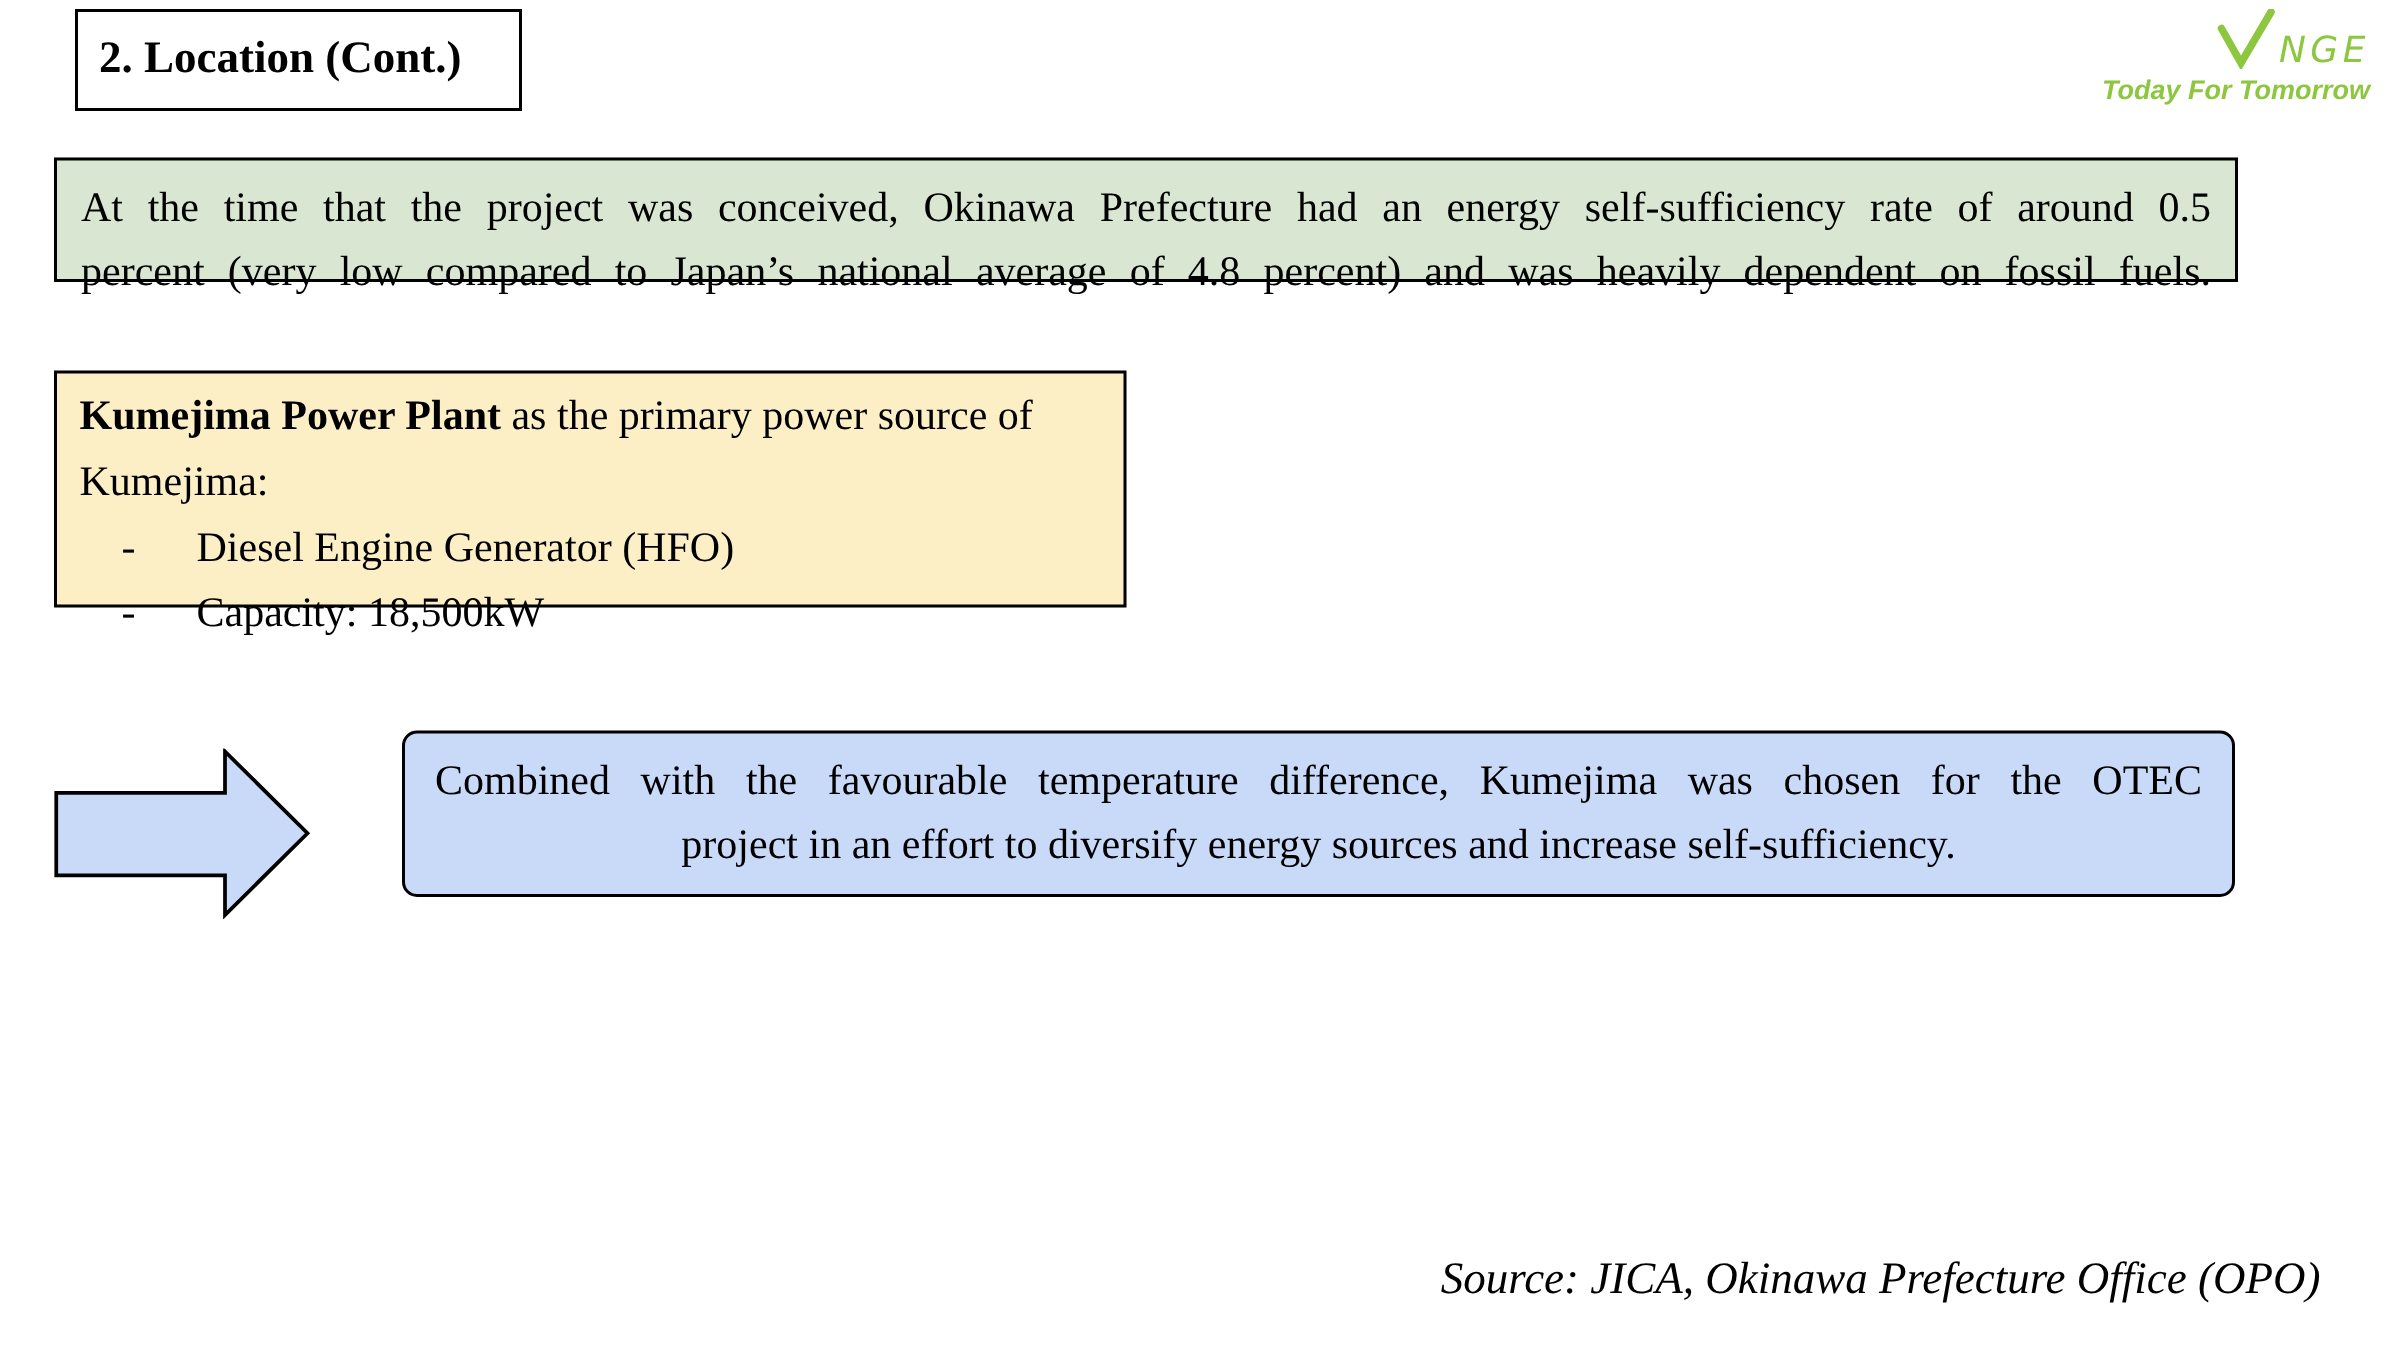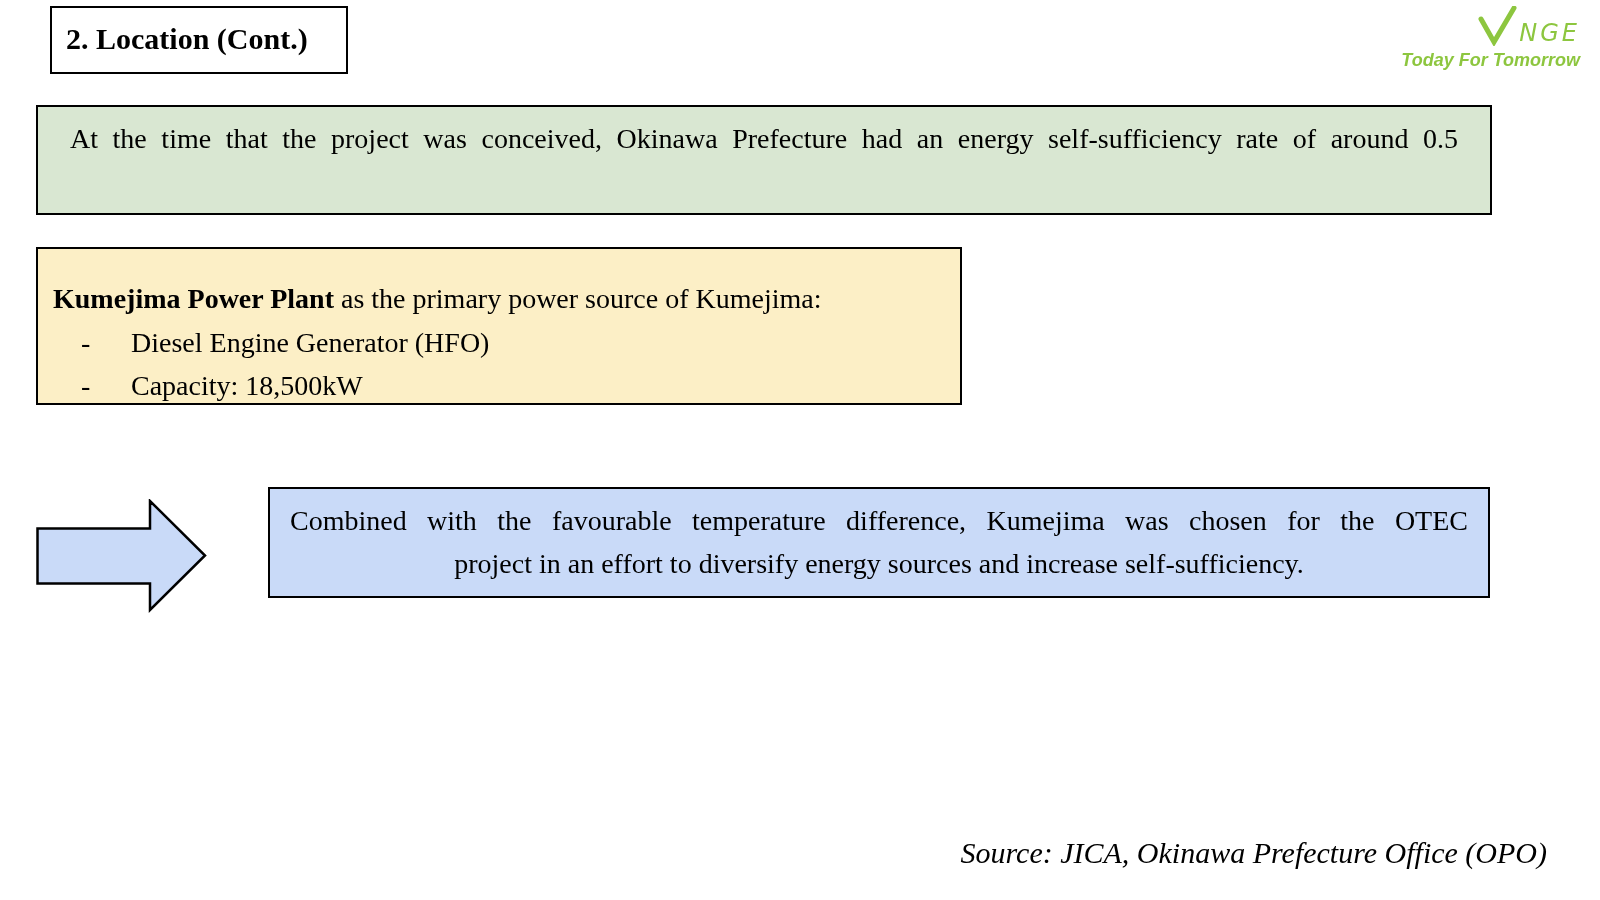--- a/index.html
+++ b/index.html
@@ -24,24 +24,24 @@
     font-family: "DejaVu Sans", sans-serif; font-style: italic;
     font-size: 24px; letter-spacing: 3px; line-height: 26px; font-weight: 500;
   }
   .logo-tagline {
     font-family: Liberation Sans, sans-serif; font-style: italic; font-weight: bold;
     font-size: 18px; margin-top: 4px; white-space: nowrap;
   }
 
   .text-box { position: absolute; border: 2px solid #000; font-size: 28px; }
 
-  .green-box { left: 36px; top: 105px; width: 1456px; height: 110px; padding: 10px 32px; }
+  .green-box { left: 36px; top: 105px; width: 1456px; height: 83px; padding: 10px 16px; }
   .green-box .line { line-height: 43px; text-align: justify; text-align-last: justify; }
 
-  .yellow-box { left: 36px; top: 247px; width: 926px; height: 158px; padding: 28px 15px; }
+  .yellow-box { left: 36px; top: 247px; width: 715px; height: 158px; padding: 7px 15px; }
   .yellow-box .heading { line-height: 44px; }
   .yellow-box .heading .bold { font-weight: bold; }
   .bullet-row { display: flex; line-height: 43px; }
   .bullet-marker { width: 50px; margin-left: 28px; }
 
   .blue-box { left: 268px; top: 487px; width: 1222px; height: 111px; padding: 10px 20px; }
   .blue-box .line-justify { line-height: 43px; text-align: justify; text-align-last: justify; }
   .blue-box .line-plain { line-height: 43px; text-align: center; }
 
   .block-arrow { position: absolute; left: 36px; top: 499px; }
@@ -63,38 +63,39 @@
     <svg class="logo-v-icon" width="42" height="40" viewBox="0 0 42 40">
       <path d="M5,13 L18,36 L38,2" fill="none" stroke="#8DC63F" stroke-width="5" stroke-linecap="round" stroke-linejoin="miter"></path>
     </svg>
     <span class="logo-rest">NGE</span>
   </div>
   <div class="logo-tagline">Today For Tomorrow</div>
 </div>
 
 <div class="text-box green-box" style="background-color: rgb(217, 231, 210);">
   <div class="line">At the time that the project was conceived, Okinawa Prefecture had an energy self-sufficiency rate of around 0.5</div>
+  <div class="line">percent (very low compared to Japan’s national average of 4.8 percent) and was heavily dependent on fossil fuels.</div>
 </div>
 
 <div class="text-box yellow-box" style="background-color: rgb(252, 239, 198);">
   <div class="heading">
     <span class="bold">Kumejima Power Plant</span><span> as the primary power source of Kumejima:</span>
   </div>
   <div class="bullet-row">
     <span class="bullet-marker">-</span>
     <span>Diesel Engine Generator (HFO)</span>
   </div>
   <div class="bullet-row">
     <span class="bullet-marker">-</span>
     <span>Capacity: 18,500kW</span>
   </div>
 </div>
 
 <svg class="block-arrow" width="172" height="114" viewBox="0 0 172 114">
   <polygon points="1.5,29.5 114,29.5 114,2 169,56.5 114,111 114,84.5 1.5,84.5" fill="#C9DAF8" stroke="#000000" stroke-width="2.5"></polygon>
 </svg>
 
-<div class="text-box blue-box" style="background-color: rgb(201, 218, 248);">
+<div class="text-box blue-box" style="background-color: rgb(201, 218, 248); border-radius: 10px;">
   <div class="line-justify">Combined with the favourable temperature difference, Kumejima was chosen for the OTEC</div>
   <div class="line-plain">project in an effort to diversify energy sources and increase self-sufficiency.</div>
 </div>
 
 <div class="source-line">Source: JICA, Okinawa Prefecture Office (OPO)</div>
 
 </body></html>

